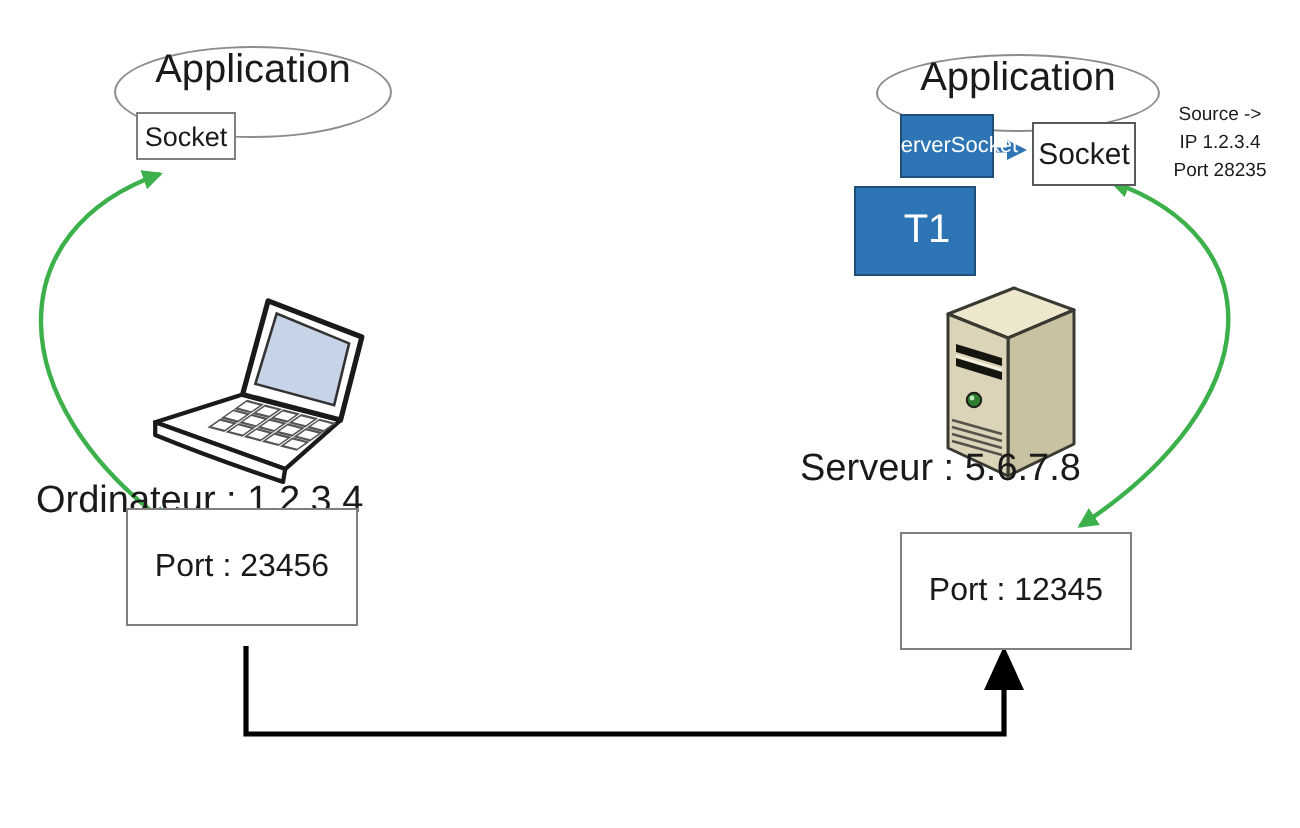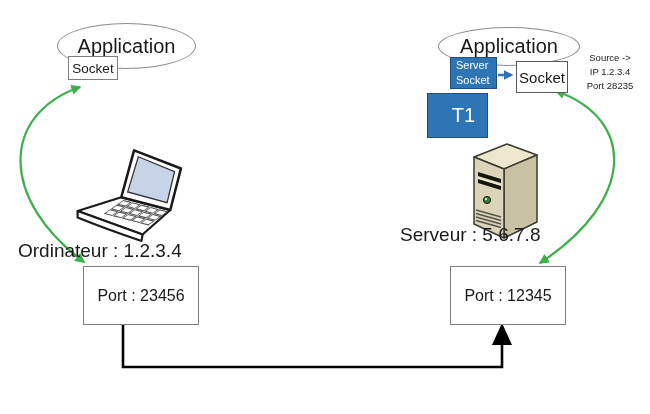--- a/index.html
+++ b/index.html
@@ -4,44 +4,44 @@
 <style>
   html,body { margin:0; padding:0; background:#fff; }
   .canvas {
     position:relative; width:650px; height:414px; overflow:hidden;
     background:#ffffff; font-family:"Liberation Sans", sans-serif; color:#1a1a1a;
   }
   .abs { position:absolute; }
   .layer { position:absolute; left:0; top:0; width:650px; height:414px; }
   .ellipse {
     position:absolute; border:1px solid #8c8c8c; border-radius:50%;
-    display:flex; align-items:center; justify-content:center; background:#fff;
+    display:flex; align-items:flex-start; justify-content:center; background:#fff;
   }
   .ellipse span { white-space:nowrap; }
   .whitebox {
     position:absolute; background:#fff; border:1px solid #7f7f7f;
     display:flex; align-items:center; justify-content:center; white-space:nowrap;
   }
   .bluebox {
     position:absolute; background:#2E75B6; border:1px solid #1F4E79; color:#fff;
     display:flex; align-items:center; justify-content:center;padding-left:12px;
   }
   .label { position:absolute; text-align:left; white-space:nowrap; }
   .srcnote { position:absolute; text-align:center; font-size:9.5px; line-height:1.45; }
   .srcnote span { display:block; white-space:nowrap; }
   .app-left   { left:57px;  top:23px; width:137px; height:44px; font-size:20px; }
   .app-right  { left:438px; top:27px; width:140px; height:37px; font-size:20px; }
   .socket-left  { left:68px;  top:56px;  width:48px;  height:22px; font-size:13.5px; }
   .socket-right { left:516px; top:61px;  width:50px;  height:30px; font-size:15px; border:1.5px solid #595959; }
   .server-socket{ left:450px; top:57px;  width:47px;  height:32px; font-size:11px;
-                  flex-direction:column; align-items:flex-start; padding-left:5px; line-height:1.35; box-sizing:border-box; }
+                  flex-direction:row; align-items:center; padding-left:5px; line-height:1.35; box-sizing:border-box; }
   .t1 { left:427px; top:93px; width:47px; height:43px; font-size:20px; }
   .machine-left  { left:18px;  top:240px; width:220px; font-size:19px; }
   .machine-right { left:400px; top:224px; width:214px; font-size:19px; }
-  .port-left  { left:63px;  top:266px; width:114px; height:57px; font-size:16px;margin-left:20px; }
+  .port-left  { left:63px;  top:254px; width:114px; height:57px; font-size:16px; }
   .port-right { left:450px; top:266px; width:114px; height:57px; font-size:16px; }
   .source-note { left:576px; top:51px; width:68px; }
 </style>
 </head>
 <body>
 
 <div class="canvas">
 
   <svg class="layer" viewBox="0 0 650 414">
     <defs>

